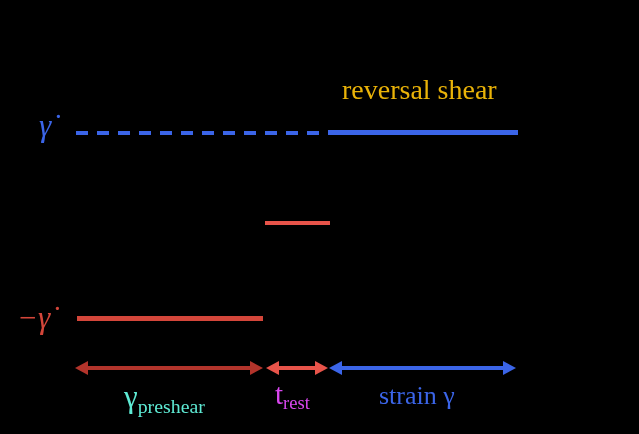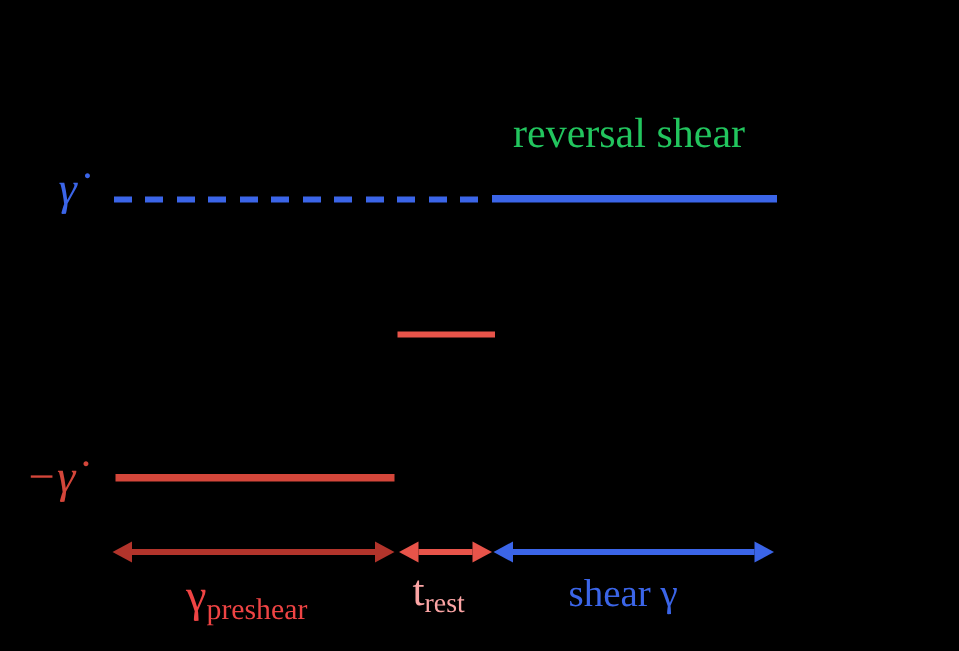--- a/index.html
+++ b/index.html
@@ -82,21 +82,21 @@
 <body>
 
 <div class="canvas">
 
   <div class="lbl lbl-gammadot" style="color: rgb(59, 101, 232);">γ̇</div>
 
   <div class="dashline line-dashed" style="color: rgb(59, 101, 232);"></div>
 
   <div class="hline line-reversal" style="color: rgb(59, 101, 232);"></div>
 
-  <div class="lbl lbl-reversal" style="color: #22c55e;">reversal shear</div>
+  <div class="lbl lbl-reversal" style="color: #eab308;">reversal shear</div>
 
   <div class="hline line-rest" style="color: rgb(232, 84, 74);"></div>
 
 
   <div class="lbl lbl-neggamma" style="color: rgb(212, 70, 58);">−γ̇</div>
 
   <div class="hline line-preshear" style="color: rgb(212, 70, 58);"></div>
 
   <div class="arrow arrow-gpre" style="color: rgb(178, 52, 43);">
     <span class="head-l"></span>
@@ -109,19 +109,19 @@
     <span class="shaft"></span>
     <span class="head-r"></span>
   </div>
 
   <div class="arrow arrow-strain" style="color: rgb(59, 101, 232);">
     <span class="head-l"></span>
     <span class="shaft"></span>
     <span class="head-r"></span>
   </div>
 
-  <div class="lbl lbl-gpre" style="color: #ef4444;"><span>γ</span><span class="sub">preshear</span></div>
+  <div class="lbl lbl-gpre" style="color: #5eead4;"><span>γ</span><span class="sub">preshear</span></div>
 
-  <div class="lbl lbl-trest" style="color: #fca5a5;"><span>t</span><span class="sub">rest</span></div>
+  <div class="lbl lbl-trest" style="color: #d946ef;"><span>t</span><span class="sub">rest</span></div>
 
-  <div class="lbl lbl-strain" style="color: rgb(59, 101, 232);">shear γ</div>
+  <div class="lbl lbl-strain" style="color: rgb(59, 101, 232);">strain γ</div>
 
 </div>
 
 </body></html>

